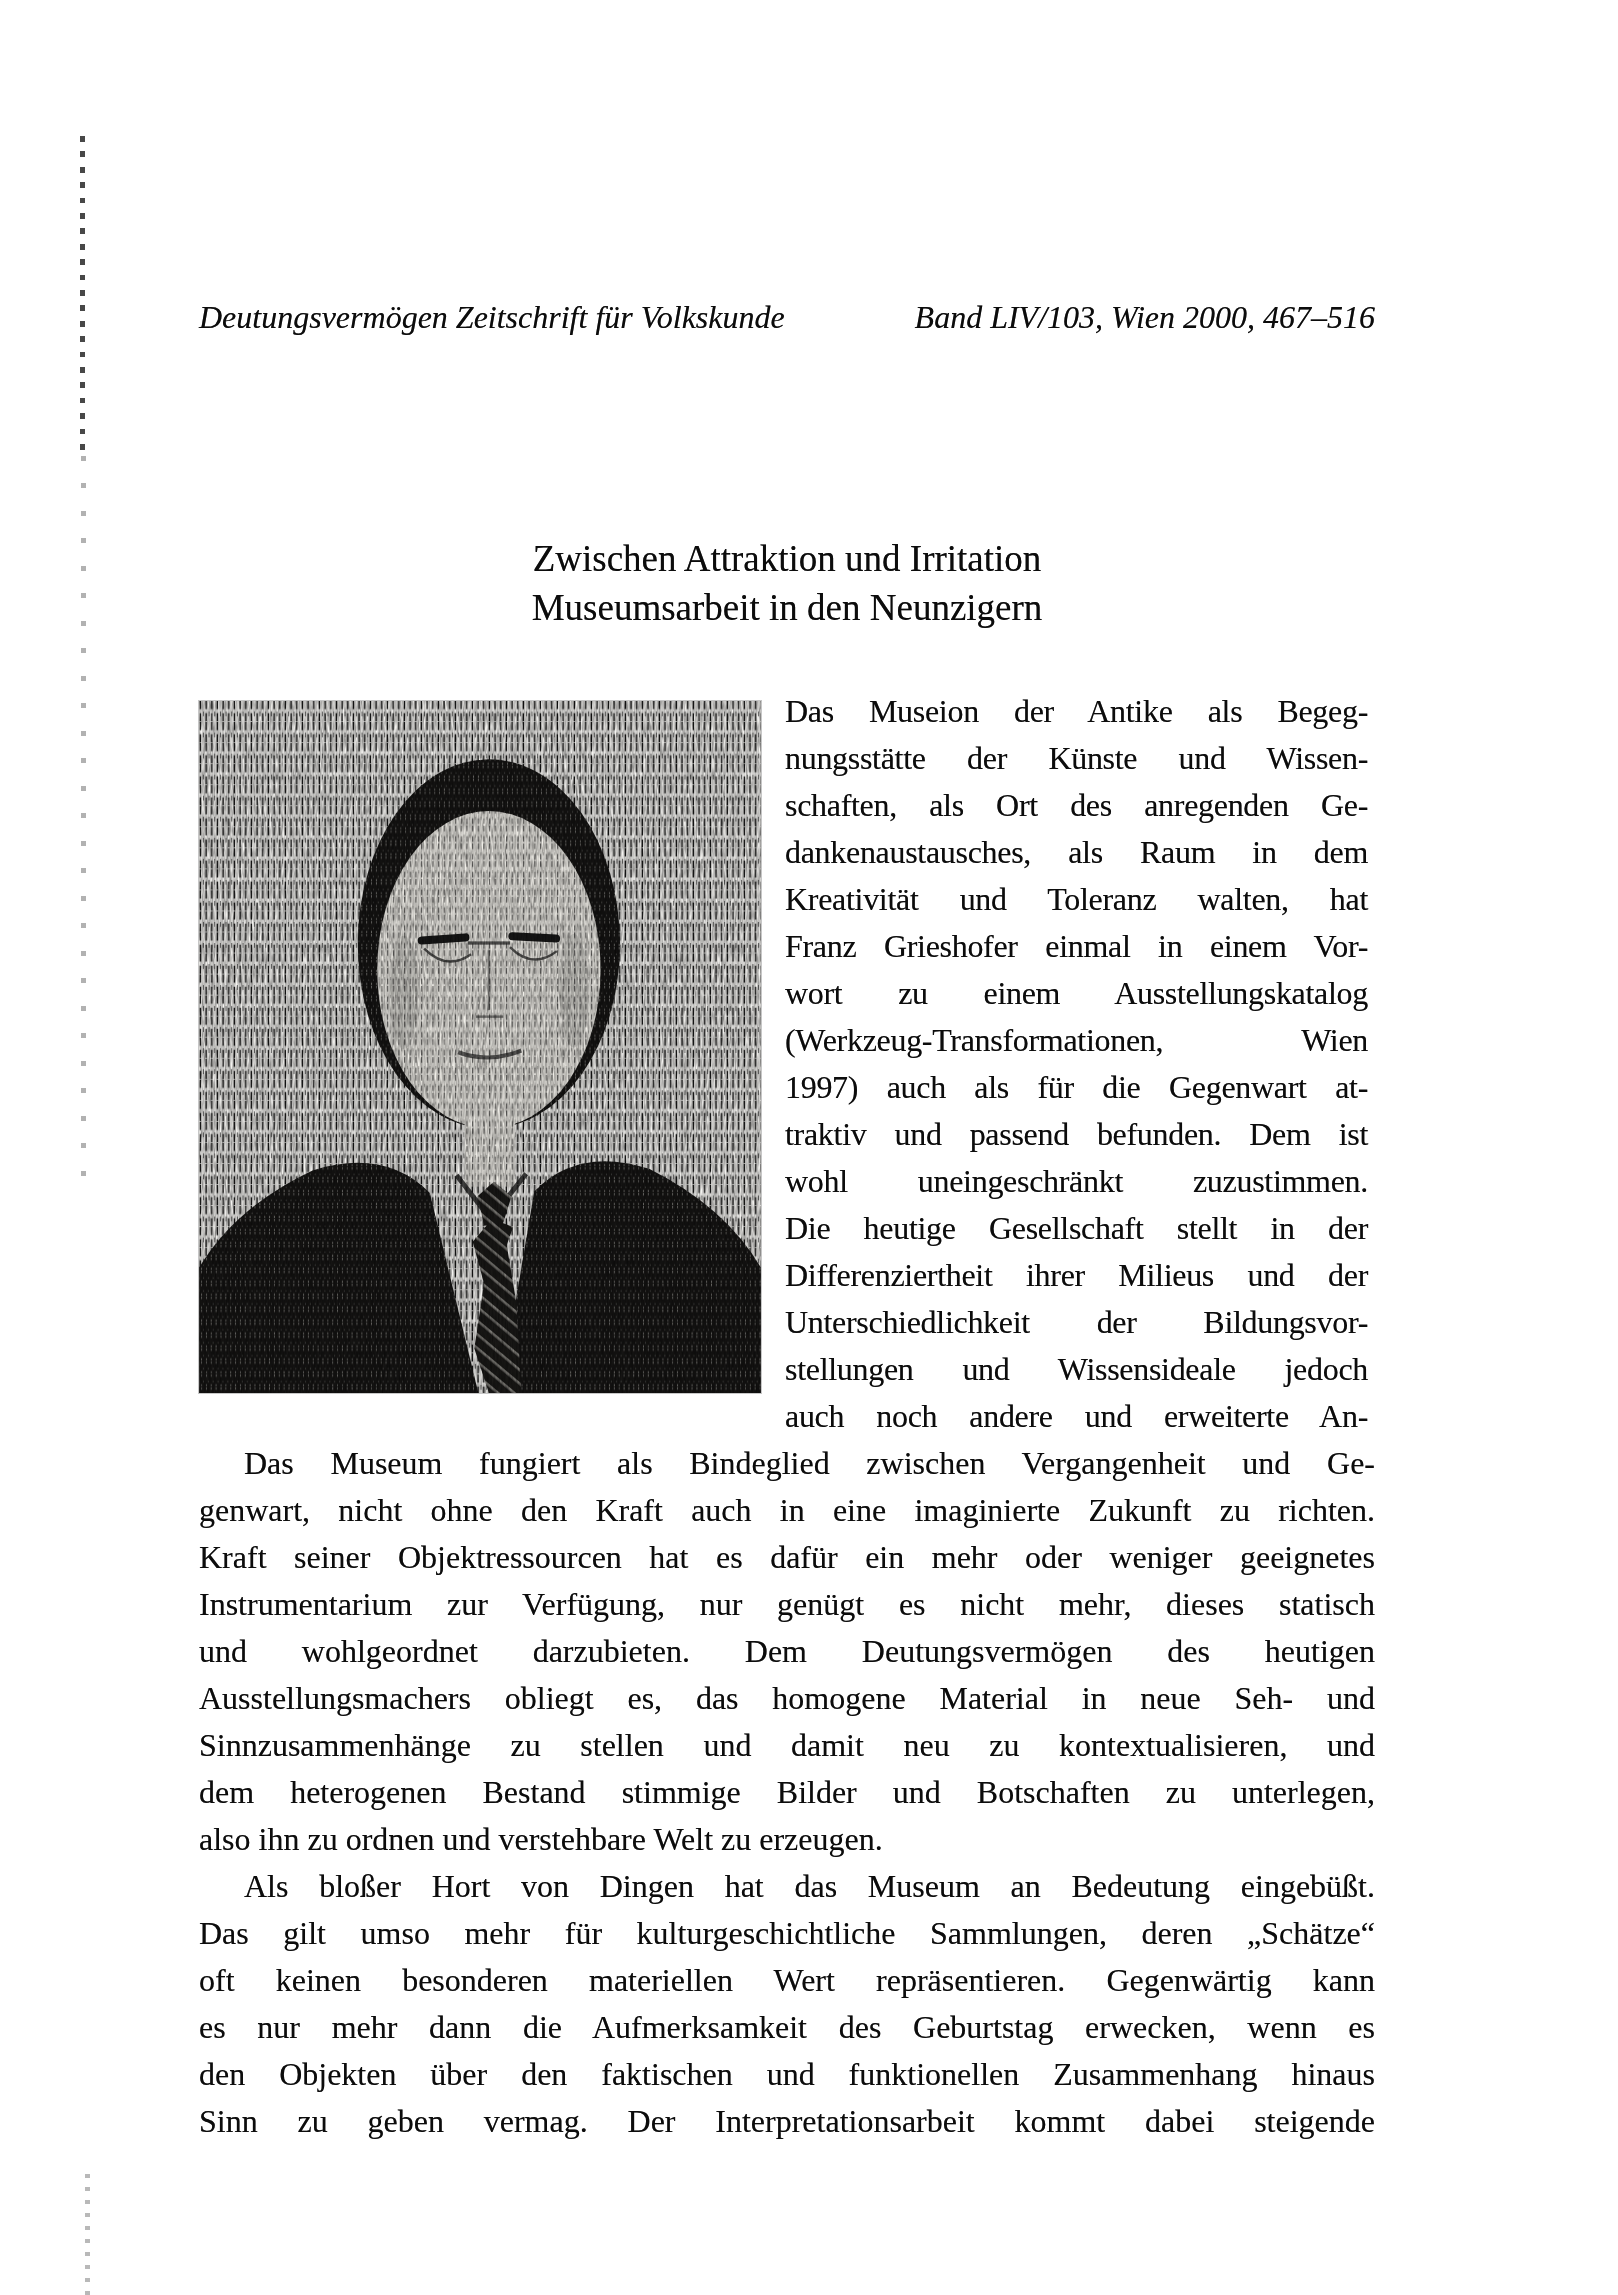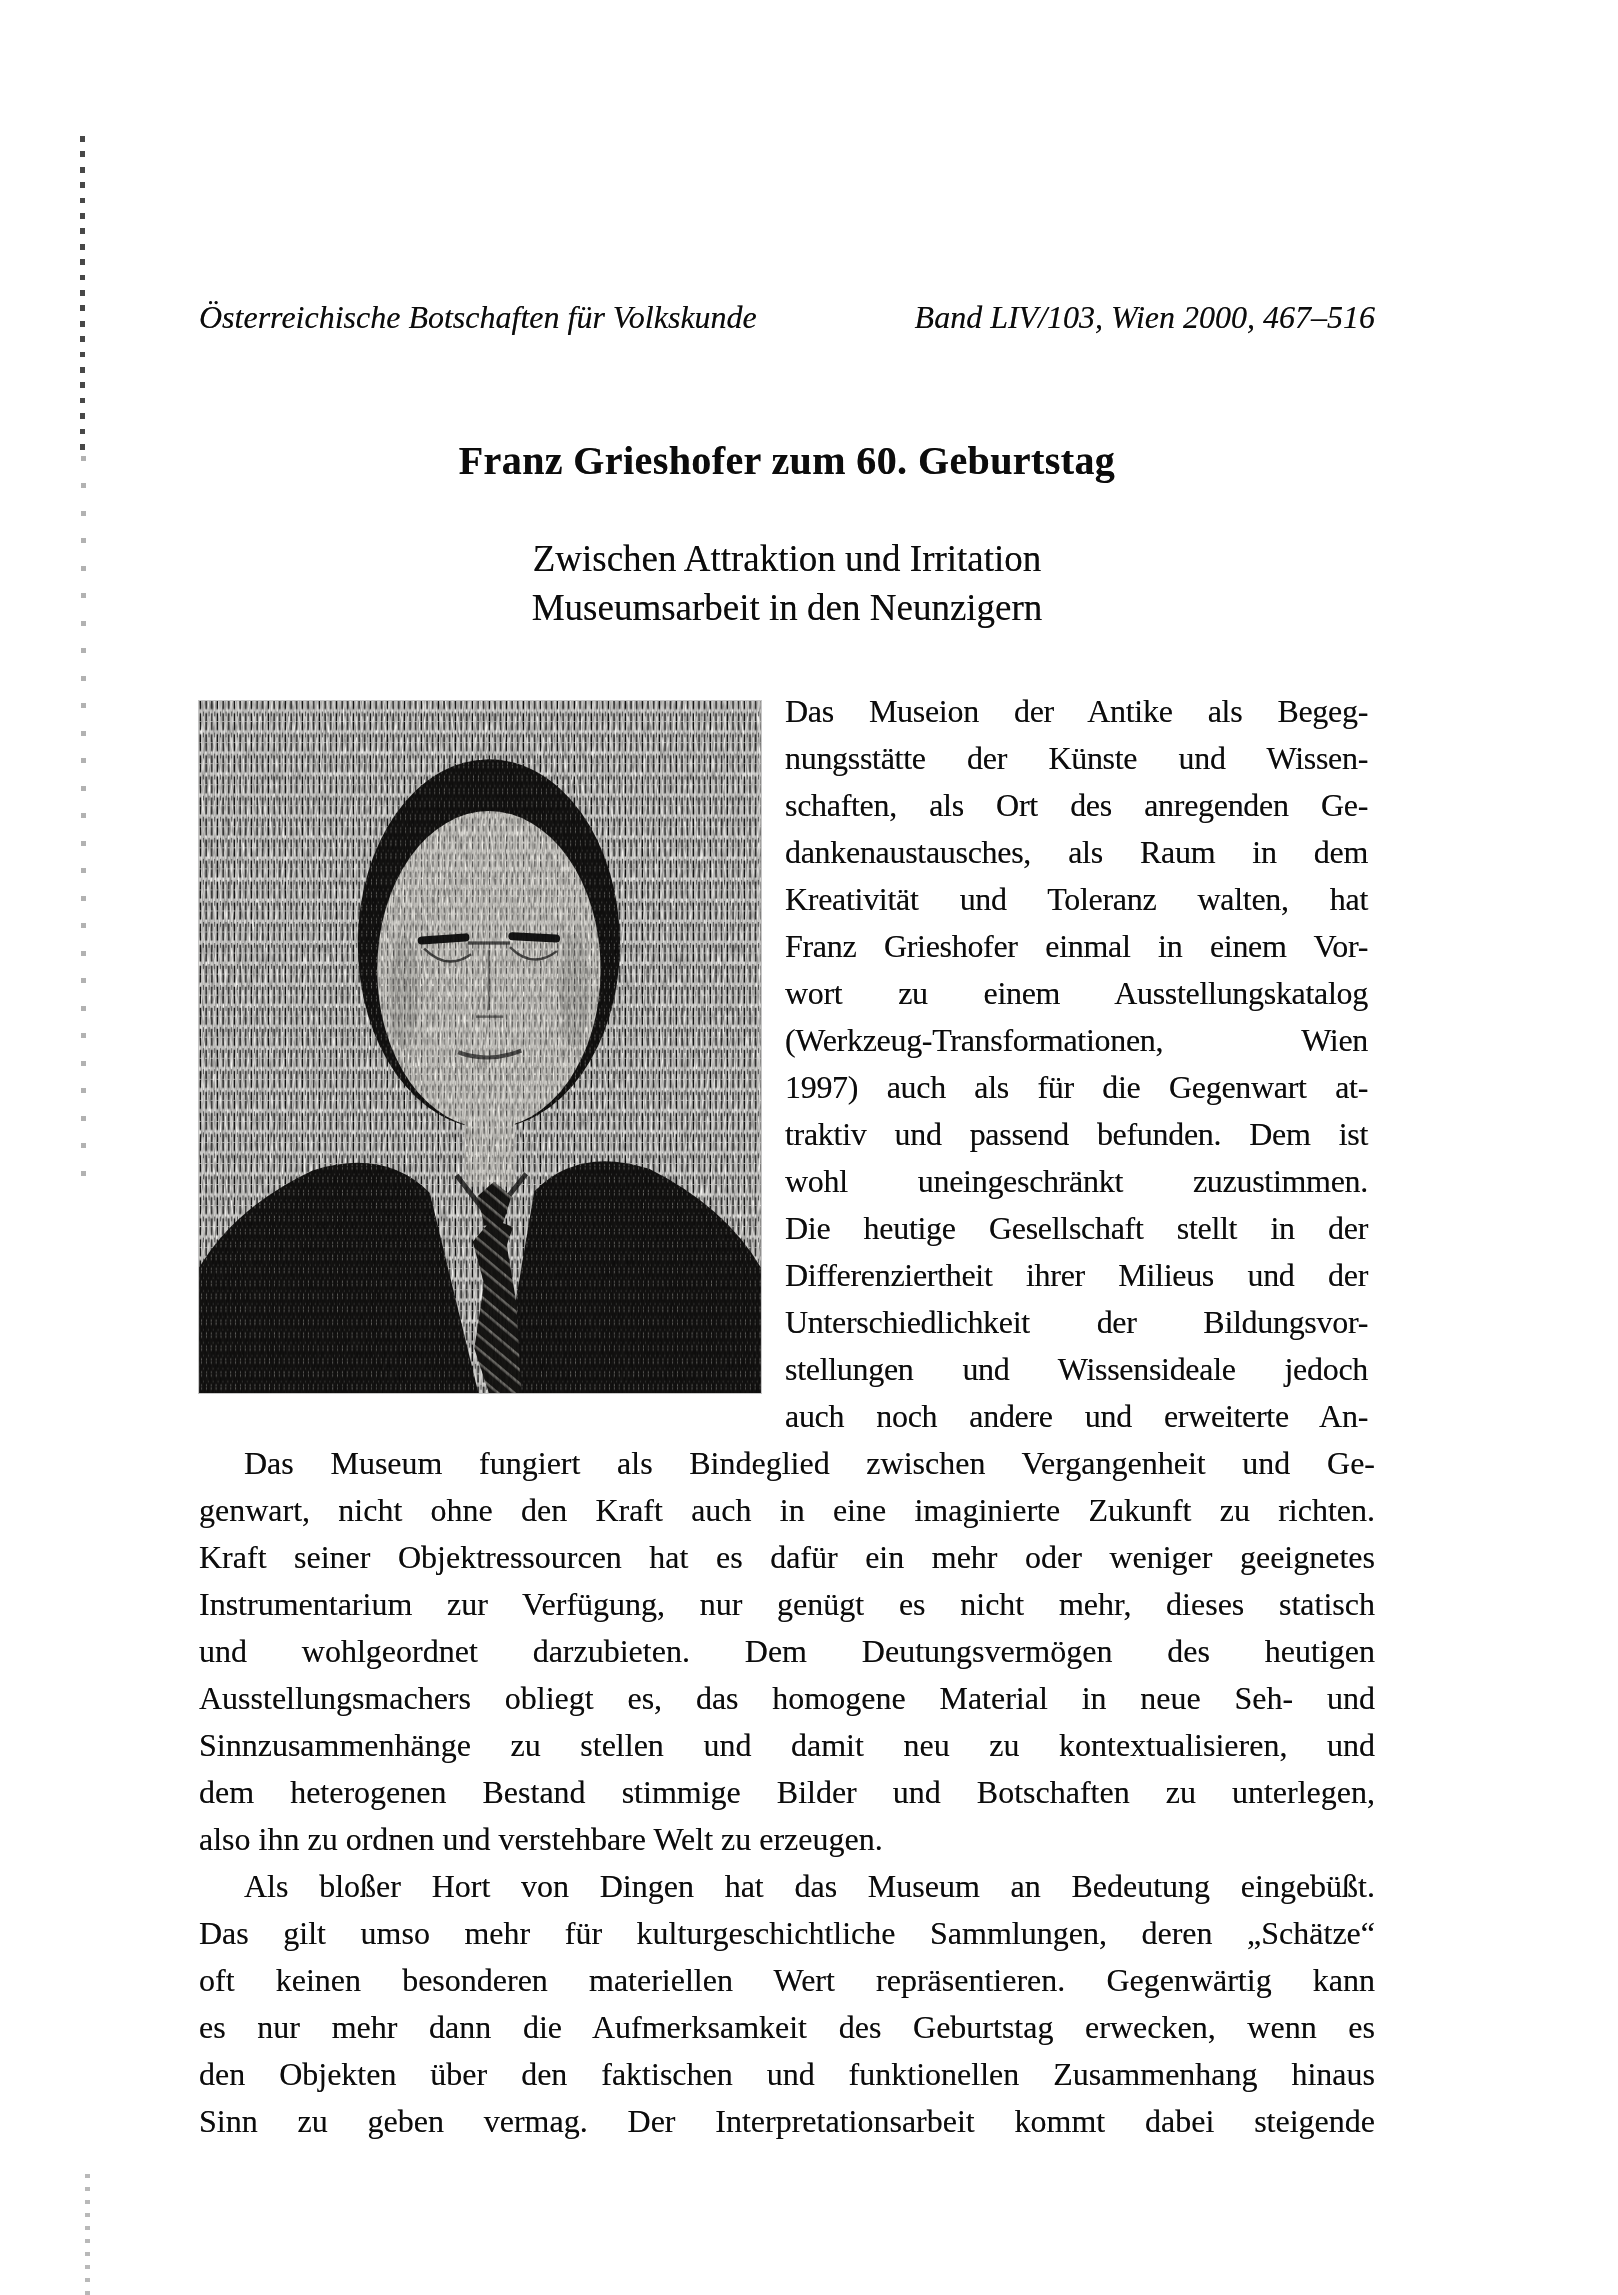--- a/index.html
+++ b/index.html
@@ -65,25 +65,24 @@
 
 <div class="page">
 
   <div class="artifact a1"></div>
   <div class="artifact a2"></div>
   <div class="artifact a3"></div>
 
   <div class="content">
 
     <div class="journal-line">
-      <span>Österreichische Botschaften für Volkskunde</span>
+      <span>Deutungsvermögen Zeitschrift für Volkskunde</span>
       <span>Band LIV/103, Wien 2000, 467–516</span>
     </div>
 
-    <div class="title">Franz Grieshofer zum 60. Geburtstag</div>
 
     <div class="subtitle">
       <div>Zwischen Attraktion und Irritation</div>
       <div>Museumsarbeit in den Neunzigern</div>
     </div>
 
     <div class="body-block">
       <div class="main-row">
 
         <div class="photo-box">

